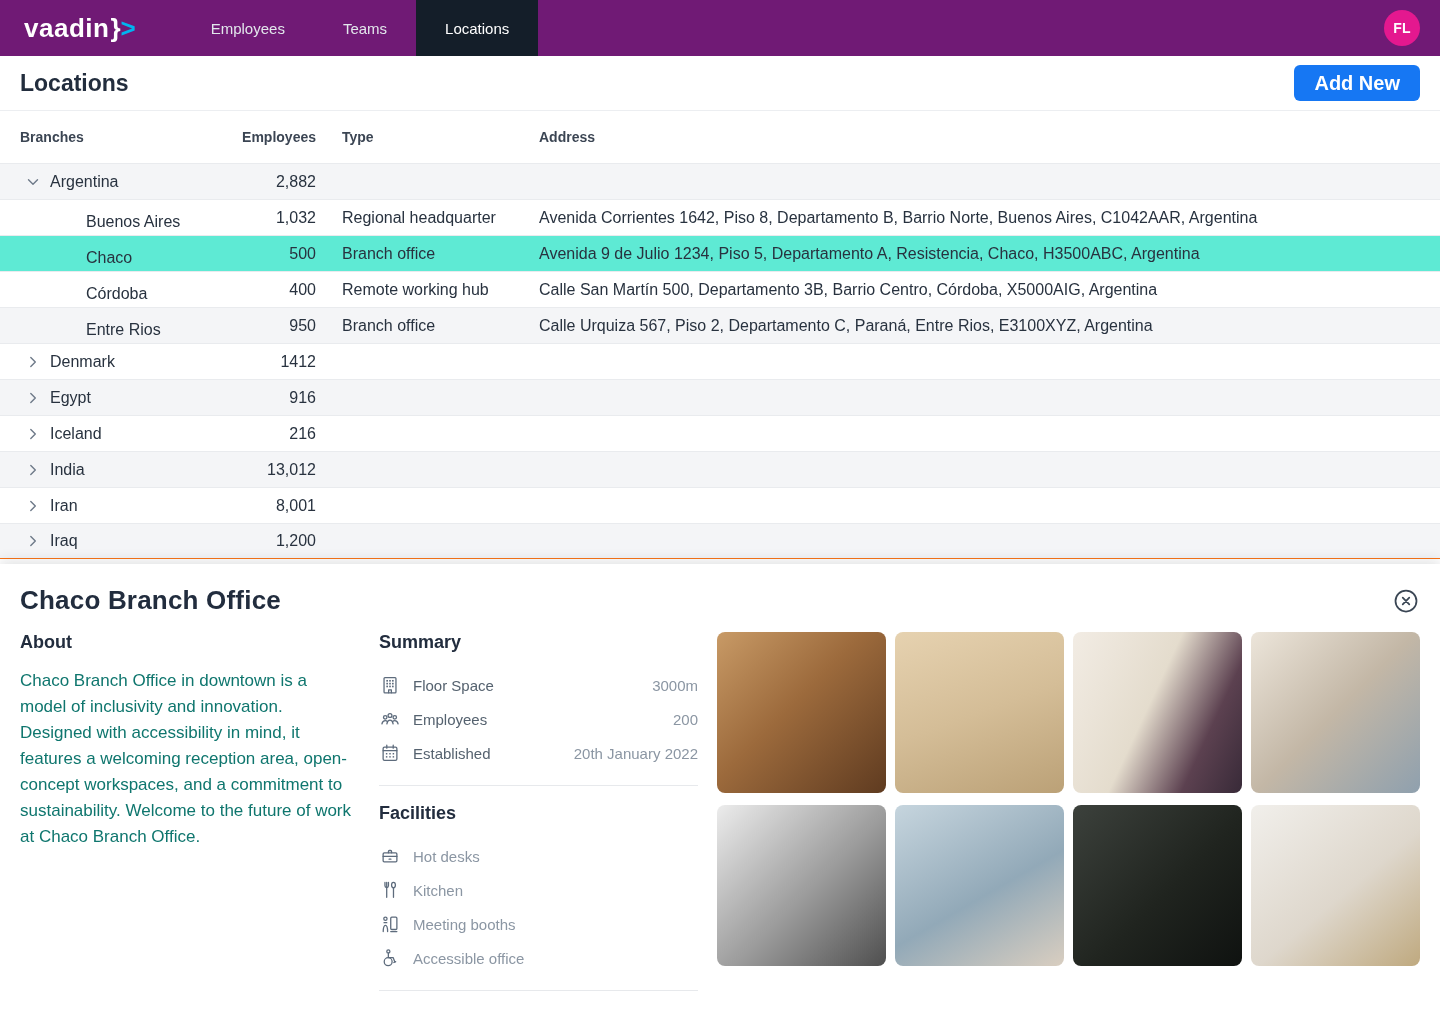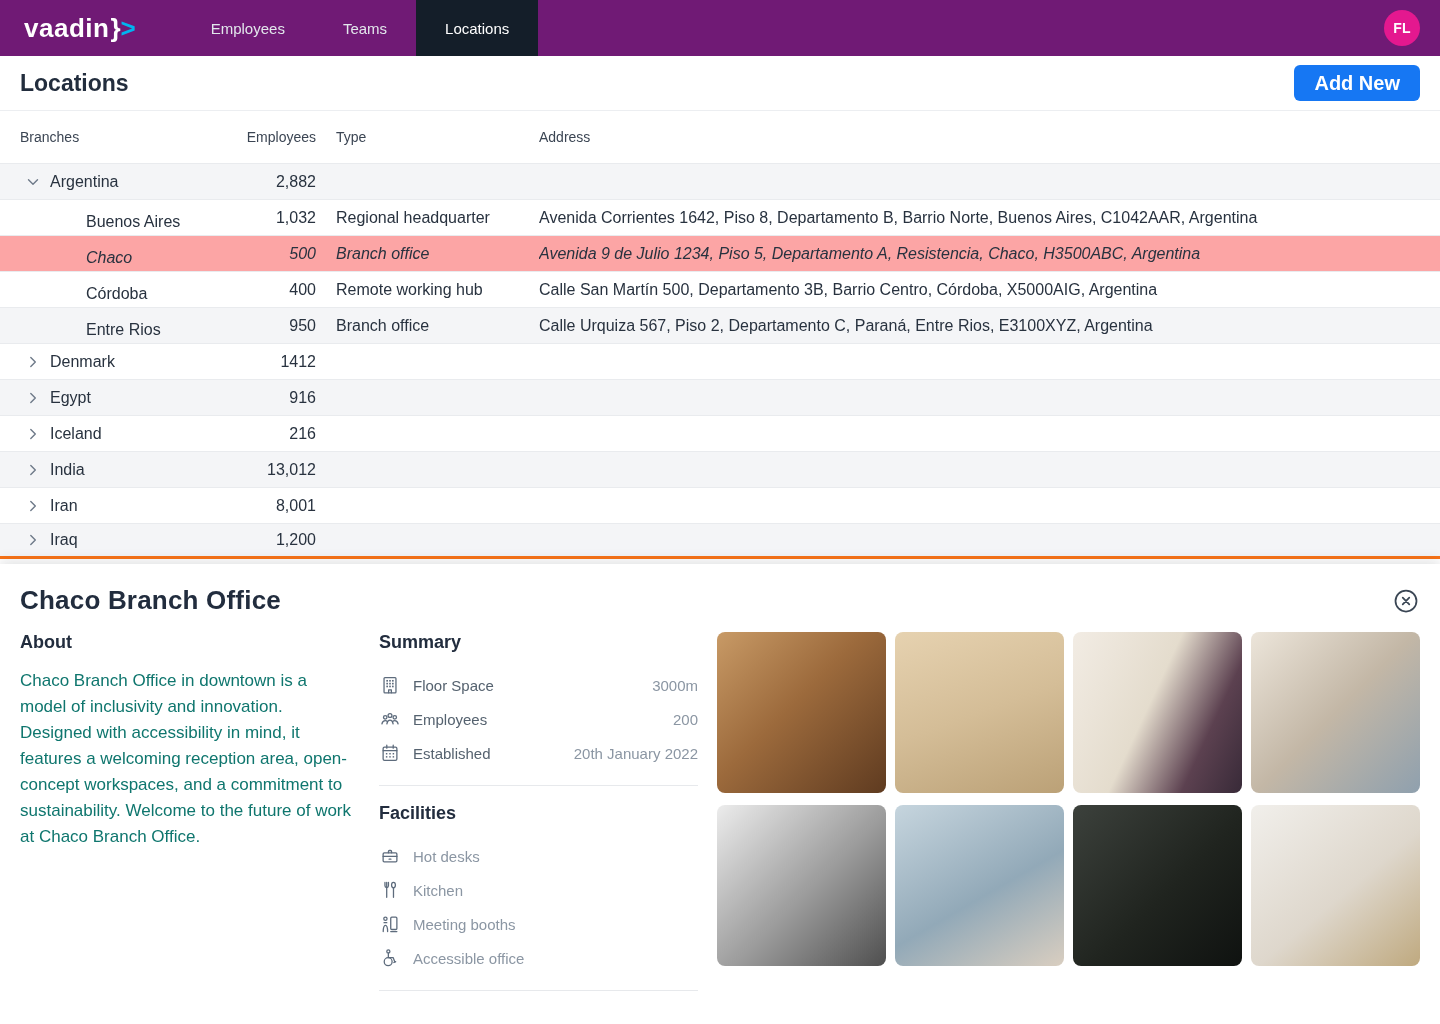--- a/index.html
+++ b/index.html
@@ -25,31 +25,31 @@
     align-self:center; margin-right:20px; cursor:pointer; letter-spacing:.3px; }
 
   
   .page-header { height:55px; display:flex; align-items:center; padding:0 20px; border-bottom:1px solid #eceef1; }
   .page-title { flex:1; font-size:23px; font-weight:700; color:#222d3d; margin:0; }
   .add-btn { background:#1677f3; color:#fff; border:none; border-radius:6px; height:36px;
     padding:0 20px; font-size:20px; font-weight:700; cursor:pointer; font-family:inherit; }
 
   
   .grid-head { display:grid; grid-template-columns:200px 96px 223px 1fr; padding:0 20px;
-    height:52px; align-items:center; font-size:14px; font-weight:400; color:#3b4553; }
+    height:52px; align-items:center; font-size:14px; font-weight:700; color:#3b4553; }
   .grid-rows .grid-row { display:grid; grid-template-columns:200px 96px 223px 1fr; padding:0 20px;
     height:36px; align-items:center; font-size:16px; color:#28323f; border-top:1px solid #e9ebee; cursor:pointer; }
-  .grid-rows .grid-row:last-child { border-bottom:3px solid #f97316; }
+  .grid-rows .grid-row:last-child { border-bottom:1px solid #f97316; }
   .grid-row.striped { background:#f4f5f7; }
-  .grid-row.selected { background:#fca5a5;font-style:italic; }
+  .grid-row.selected { background:#5eead4; }
   .cell-branch { display:flex; align-items:center; }
   .chev { width:16px; height:16px; color:#6e7a89; margin:0 9px 0 5px; flex:none; display:flex; }
   .city-name { margin-left:66px;margin-top:8px; }
   .cell-emp, .head-emp { text-align:right; }
-  .cell-type, .head-type { padding-left:20px; }
+  .cell-type, .head-type { padding-left:26px; }
   .cell-addr, .head-addr { white-space:nowrap; overflow:hidden; }
 
   
   .detail { margin-top:5px; height:462px; padding:0 20px; box-shadow:0 -4px 12px rgba(30,41,53,.12); position:relative; background:#fff; }
   .detail-head { display:flex; align-items:center; padding-top:21px; }
   .detail-title { flex:1; font-size:26px; font-weight:800; color:#222d3e; margin:0; letter-spacing:.2px; }
   .close-btn { background:none; border:none; padding:0; width:28px; height:28px; color:#3a4654; cursor:pointer; display:flex; }
   .detail-body { display:flex; margin-top:16px; }
   .col-about { width:335px; margin-right:24px; }
   .sec-heading { font-size:18px; font-weight:700; color:#222d3e; margin:0 0 15px; }

